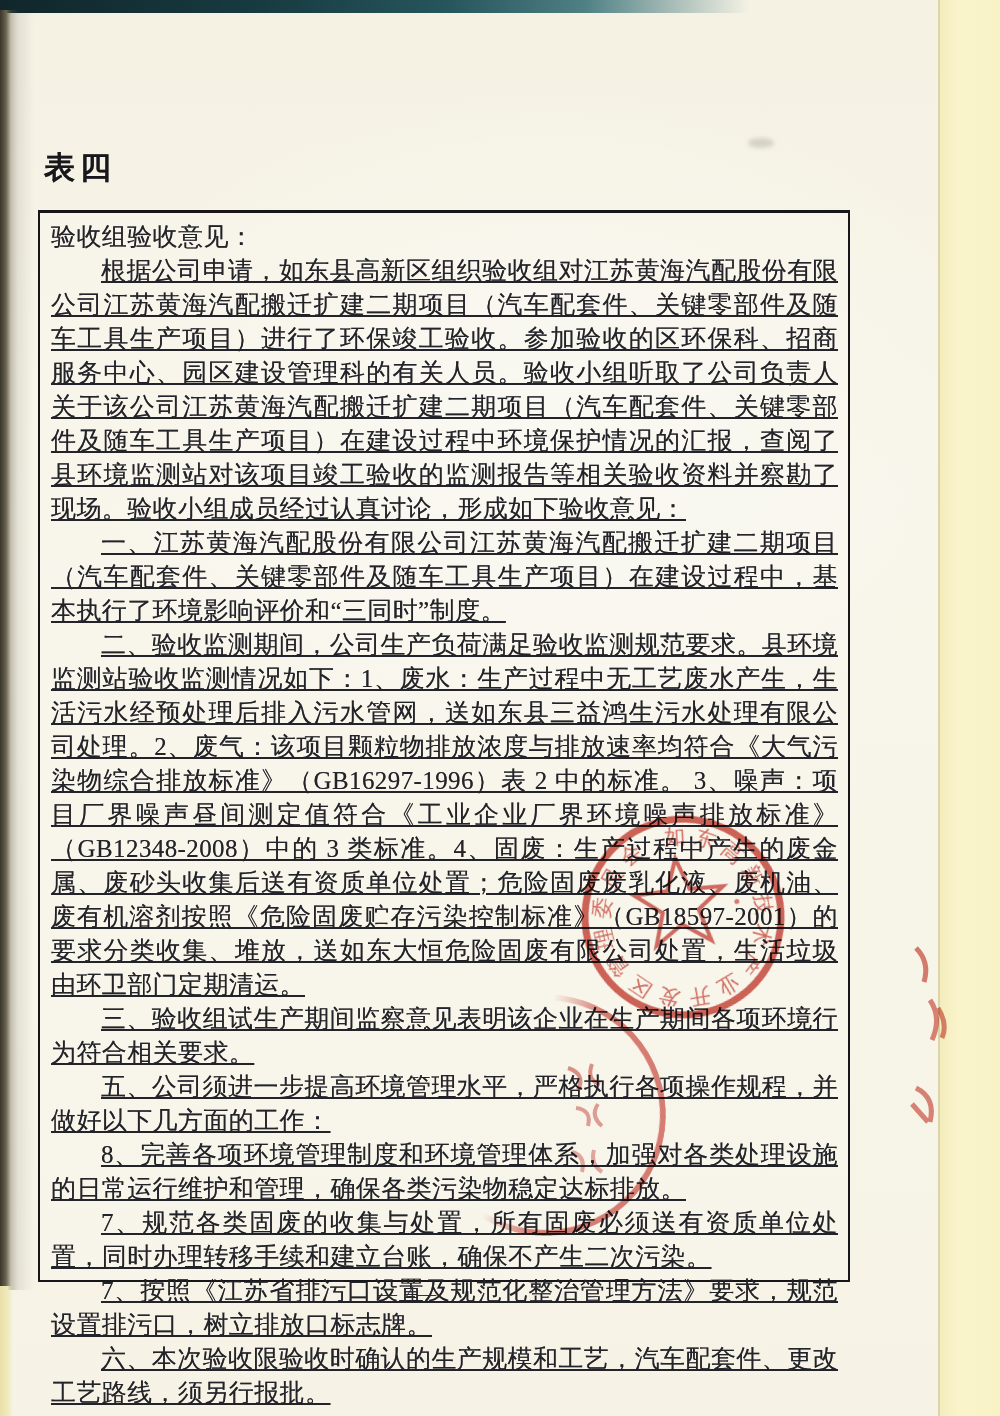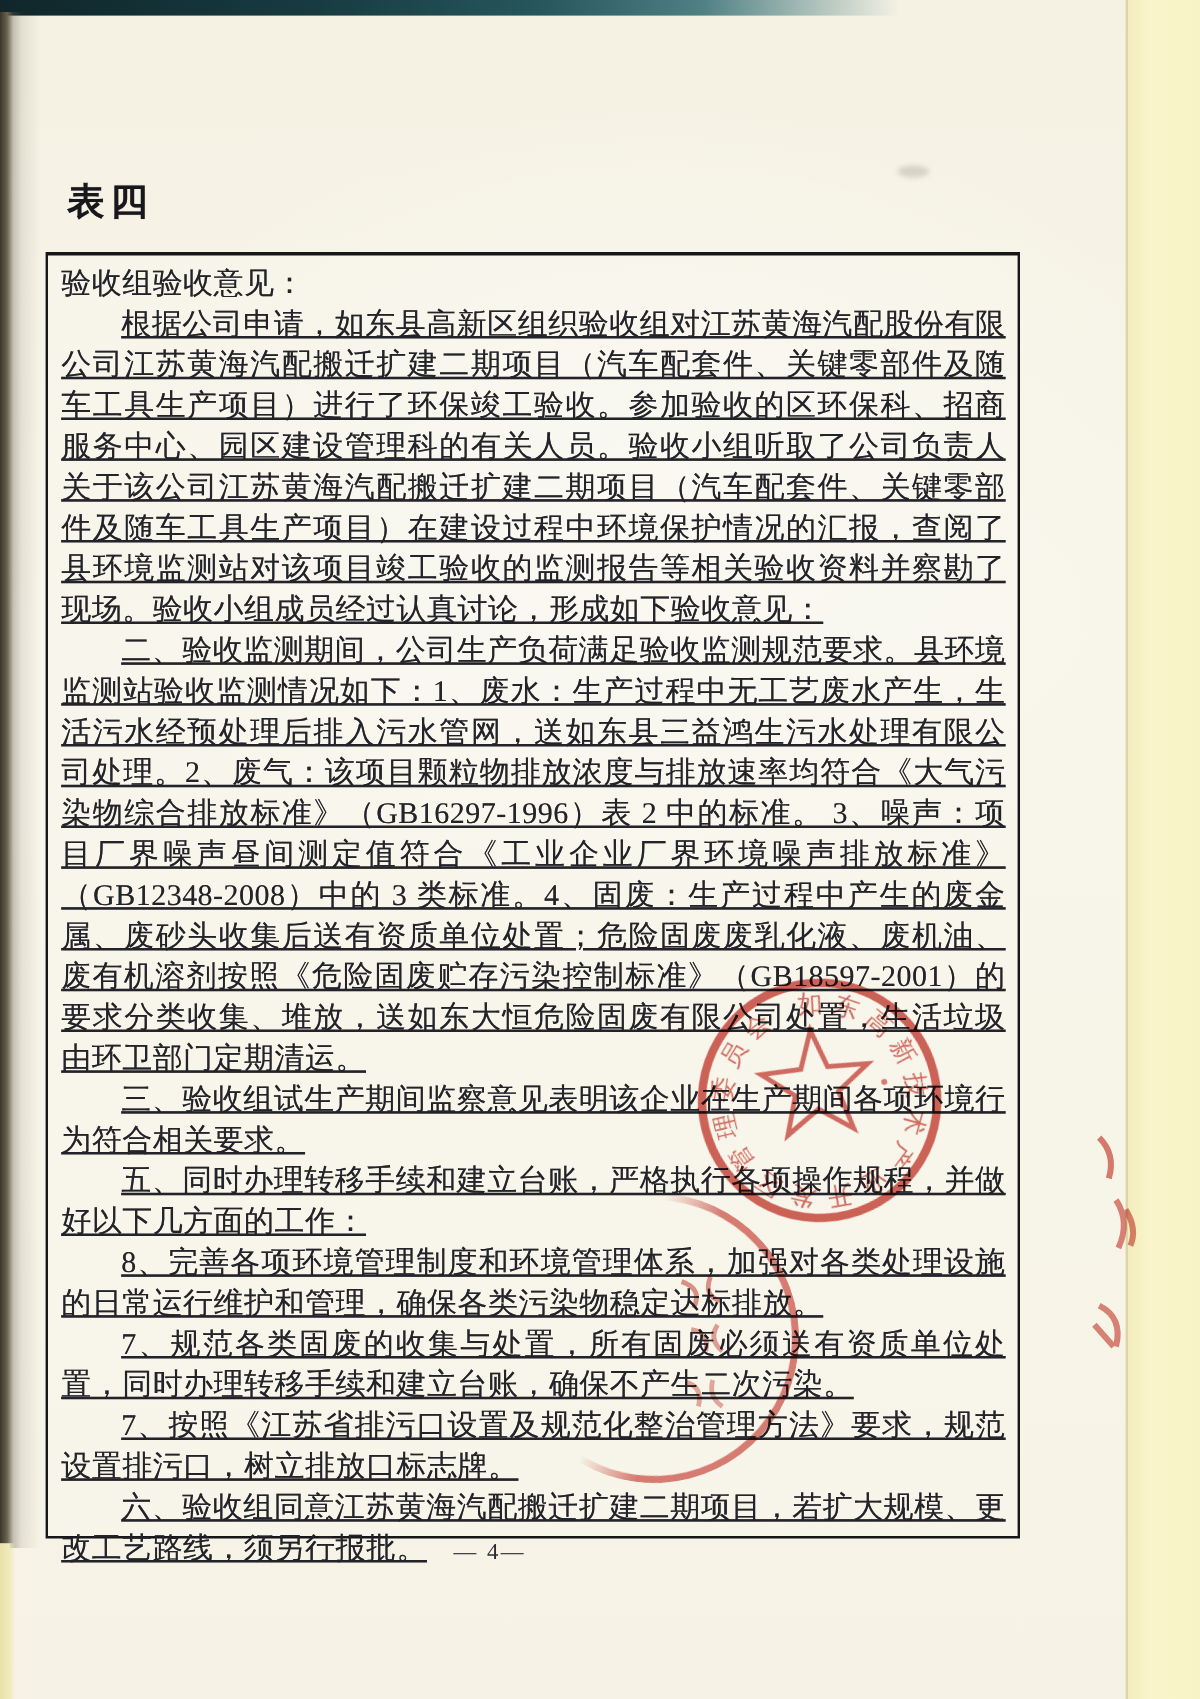--- a/index.html
+++ b/index.html
@@ -33,21 +33,20 @@
   }
   .smudge{
     position:absolute;left:748px;top:138px;width:26px;height:10px;border-radius:50%;
     background:rgba(120,115,100,.25);filter:blur(2px);
   }
   
   .form-label{
     position:absolute;left:44px;top:147px;
     font-size:31px;font-weight:600;letter-spacing:5px;color:#17171c;
     text-shadow:0 0 .6px rgba(0,0,0,.5);
-    margin-left:12px;
   }
   .page-number{
     position:absolute;left:378px;top:1283px;
     font-size:19px;color:#2c2c30;letter-spacing:2px;
   }
   
   .doc-box{
     position:absolute;left:38px;top:210px;width:812px;height:1072px;
     box-sizing:border-box;
     border:2px solid #17171a;border-top-width:3px;
@@ -99,27 +98,28 @@
   <div class="underpage-right"></div>
   <div class="underpage-left-bottom"></div>
   <div class="smudge"></div>
 
   <div class="form-label">表四</div>
 
   <div class="doc-box">
     <div class="doc-text">
       <p>验收组验收意见：</p>
       <p class="para indent">根据公司申请，如东县高新区组织验收组对江苏黄海汽配股份有限公司江苏黄海汽配搬迁扩建二期项目（汽车配套件、关键零部件及随车工具生产项目）进行了环保竣工验收。参加验收的区环保科、招商服务中心、园区建设管理科的有关人员。验收小组听取了公司负责人关于该公司江苏黄海汽配搬迁扩建二期项目（汽车配套件、关键零部件及随车工具生产项目）在建设过程中环境保护情况的汇报，查阅了县环境监测站对该项目竣工验收的监测报告等相关验收资料并察勘了现场。验收小组成员经过认真讨论，形成如下验收意见：</p>
+        <p class="para indent">一、江苏黄海汽配股份有限公司江苏黄海汽配搬迁扩建二期项目（汽车配套件、关键零部件及随车工具生产项目）在建设过程中，基本执行了环境影响评价和“三同时”制度。</p>
         <p class="para indent">二、验收监测期间，公司生产负荷满足验收监测规范要求。县环境监测站验收监测情况如下：1、废水：生产过程中无工艺废水产生，生活污水经预处理后排入污水管网，送如东县三益鸿生污水处理有限公司处理。2、废气：该项目颗粒物排放浓度与排放速率均符合《大气污染物综合排放标准》（GB16297-1996）表 2 中的标准。 3、噪声：项目厂界噪声昼间测定值符合《工业企业厂界环境噪声排放标准》（GB12348-2008）中的 3 类标准。4、固废：生产过程中产生的废金属、废砂头收集后送有资质单位处置；危险固废废乳化液、废机油、废有机溶剂按照《危险固废贮存污染控制标准》（GB18597-2001）的要求分类收集、堆放，送如东大恒危险固废有限公司处置，生活垃圾由环卫部门定期清运。</p>
         <p class="para indent">三、验收组试生产期间监察意见表明该企业在生产期间各项环境行为符合相关要求。</p>
-        <p class="para indent">五、同时办理转移手续和建立台账，严格执行各项操作规程，并做好以下几方面的工作：</p>
+        <p class="para indent">五、公司须进一步提高环境管理水平，严格执行各项操作规程，并做好以下几方面的工作：</p>
         <p class="para indent">8、完善各项环境管理制度和环境管理体系，加强对各类处理设施的日常运行维护和管理，确保各类污染物稳定达标排放。</p>
         <p class="para indent">7、规范各类固废的收集与处置，所有固废必须送有资质单位处置，同时办理转移手续和建立台账，确保不产生二次污染。</p>
         <p class="para indent">7、按照《江苏省排污口设置及规范化整治管理方法》要求，规范设置排污口，树立排放口标志牌。</p>
-        <p class="para indent">六、验收组同意江苏黄海汽配搬迁扩建二期项目，若扩大规模、更改工艺路线，须另行报批。</p>
+        <p class="para indent">六、本次验收限验收时确认的生产规模和工艺，汽车配套件、更改工艺路线，须另行报批。</p>
     </div>
   </div>
 
   <div class="stamp-main">
     <svg width="208" height="208" viewBox="0 0 208 208">
       <circle cx="104" cy="104" r="98" fill="none" stroke="#c63b32" stroke-width="7" opacity=".85"></circle>
       <g>
         <polygon points="100,49 111.2,80.6 144.7,81.5 118.1,101.9 127.6,134 100,115 72.4,134 81.9,101.9 55.3,81.5 88.8,80.6" fill="none" stroke="#c63b32" stroke-width="4" opacity=".8" transform="translate(4,-4) rotate(8 100 96)"></polygon>
       </g>
       <defs>

